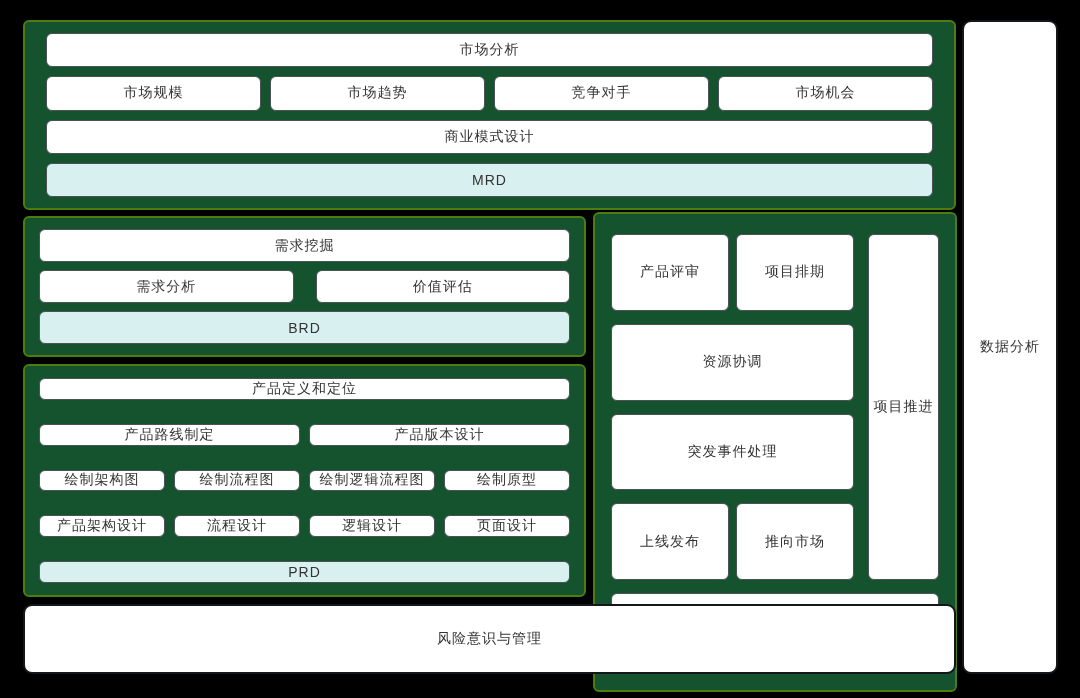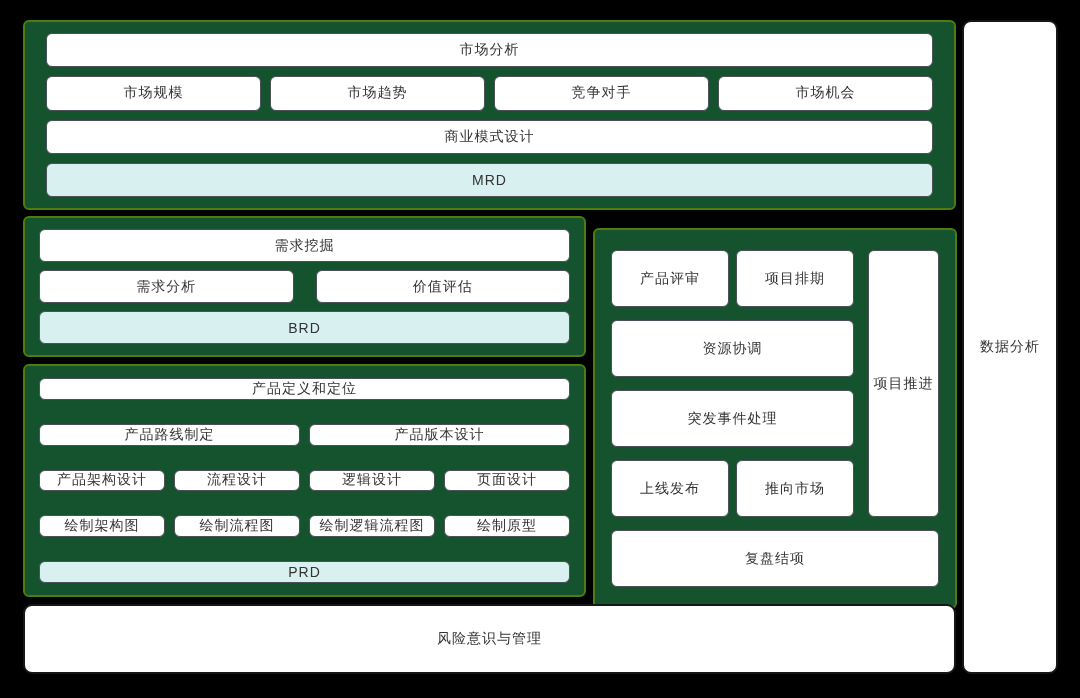--- a/index.html
+++ b/index.html
@@ -40,21 +40,21 @@
   #sec-market { left: 23px; top: 20px; width: 933px; height: 190px; padding: 11px 21px; gap: 9px; }
 
   
   #sec-req { left: 23px; top: 216px; width: 563px; height: 141px; padding: 11px 14px; gap: 8px; }
   .wide-gap { gap: 22px; border-radius: 10px; }
 
   
   #sec-design { left: 23px; top: 364px; width: 563px; height: 233px; padding: 12px 14px; gap: 24px; }
 
   
-  #sec-pm { left: 593px; top: 228px; width: 364px; height: 381px; padding: 20px 16px; }
+  #sec-pm { left: 593px; top: 212px; width: 364px; height: 480px; padding: 20px 16px; }
   .pm-grid {
     display: grid;
     grid-template-columns: 1fr 1fr 78px;
     grid-template-rows: repeat(5, 1fr);
     gap: 13px 7px;
     height: 100%;
   }
   .pm-span2 { grid-column: 1 / 3; }
   .pm-side { grid-column: 3; grid-row: 1 / 5; margin-left: 7px; }
   .pm-bottom { grid-column: 1 / 4; }
@@ -112,30 +112,30 @@
 
 <div class="section" id="sec-design">
   <div class="row">
     <div class="box">产品定义和定位</div>
   </div>
   <div class="row">
     <div class="box">产品路线制定</div>
     <div class="box">产品版本设计</div>
   </div>
   <div class="row">
+    <div class="box">绘制架构图</div>
+    <div class="box">绘制流程图</div>
+    <div class="box">绘制逻辑流程图</div>
+    <div class="box">绘制原型</div>
+  </div>
+  <div class="row">
     <div class="box">产品架构设计</div>
     <div class="box">流程设计</div>
     <div class="box">逻辑设计</div>
     <div class="box">页面设计</div>
-  </div>
-  <div class="row">
-    <div class="box">绘制架构图</div>
-    <div class="box">绘制流程图</div>
-    <div class="box">绘制逻辑流程图</div>
-    <div class="box">绘制原型</div>
   </div>
   <div class="row">
     <div class="box deliverable">PRD</div>
   </div>
 </div>
 
 <div class="section" id="sec-pm">
   <div class="pm-grid">
     <div class="box">产品评审</div>
     <div class="box">项目排期</div>

